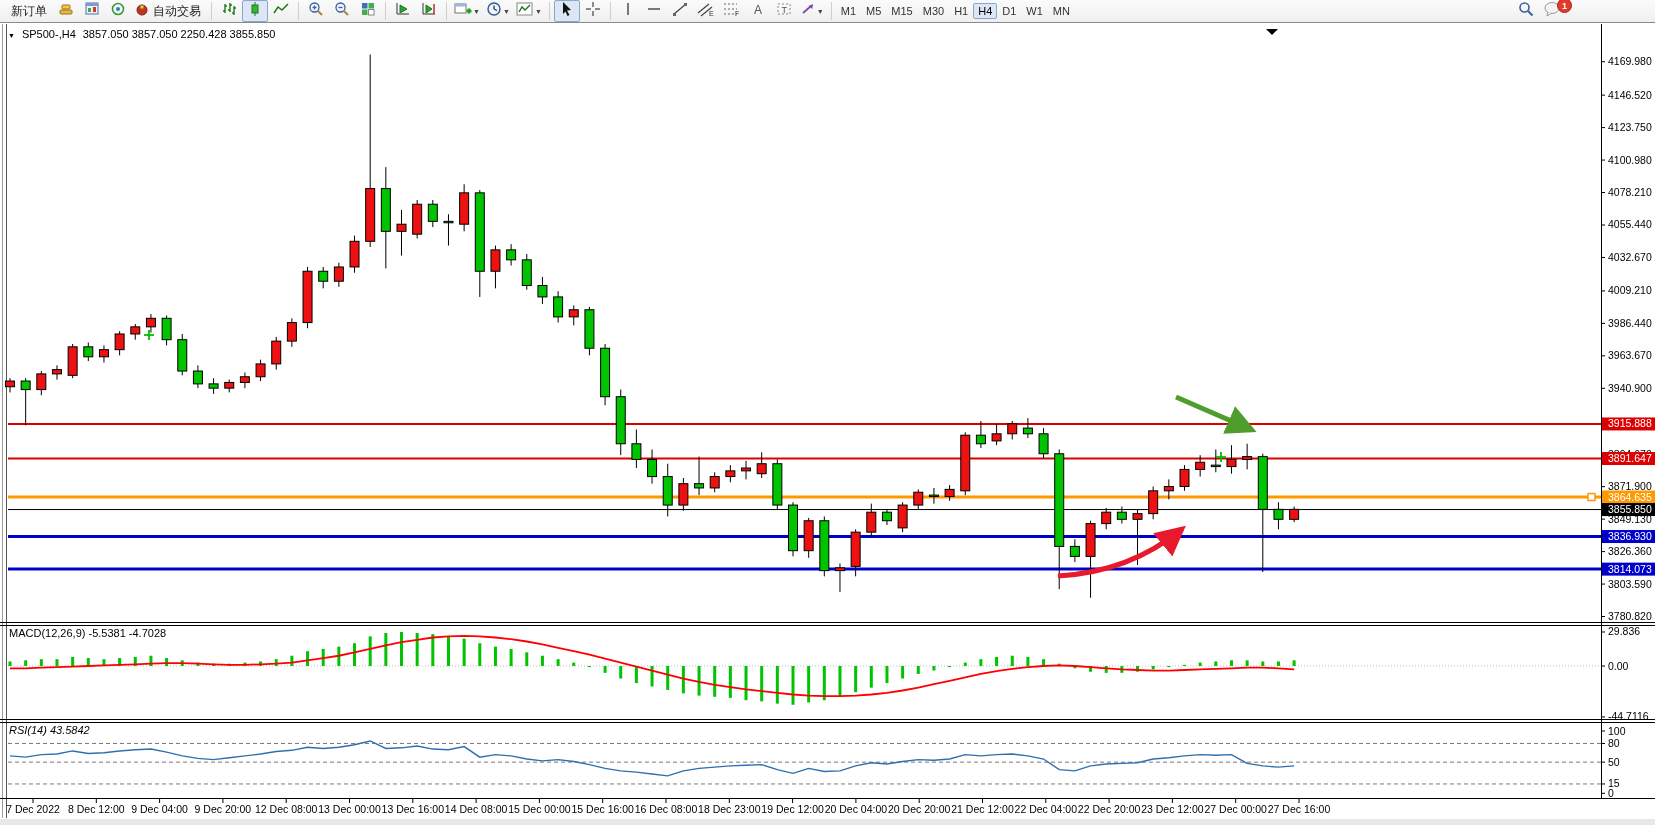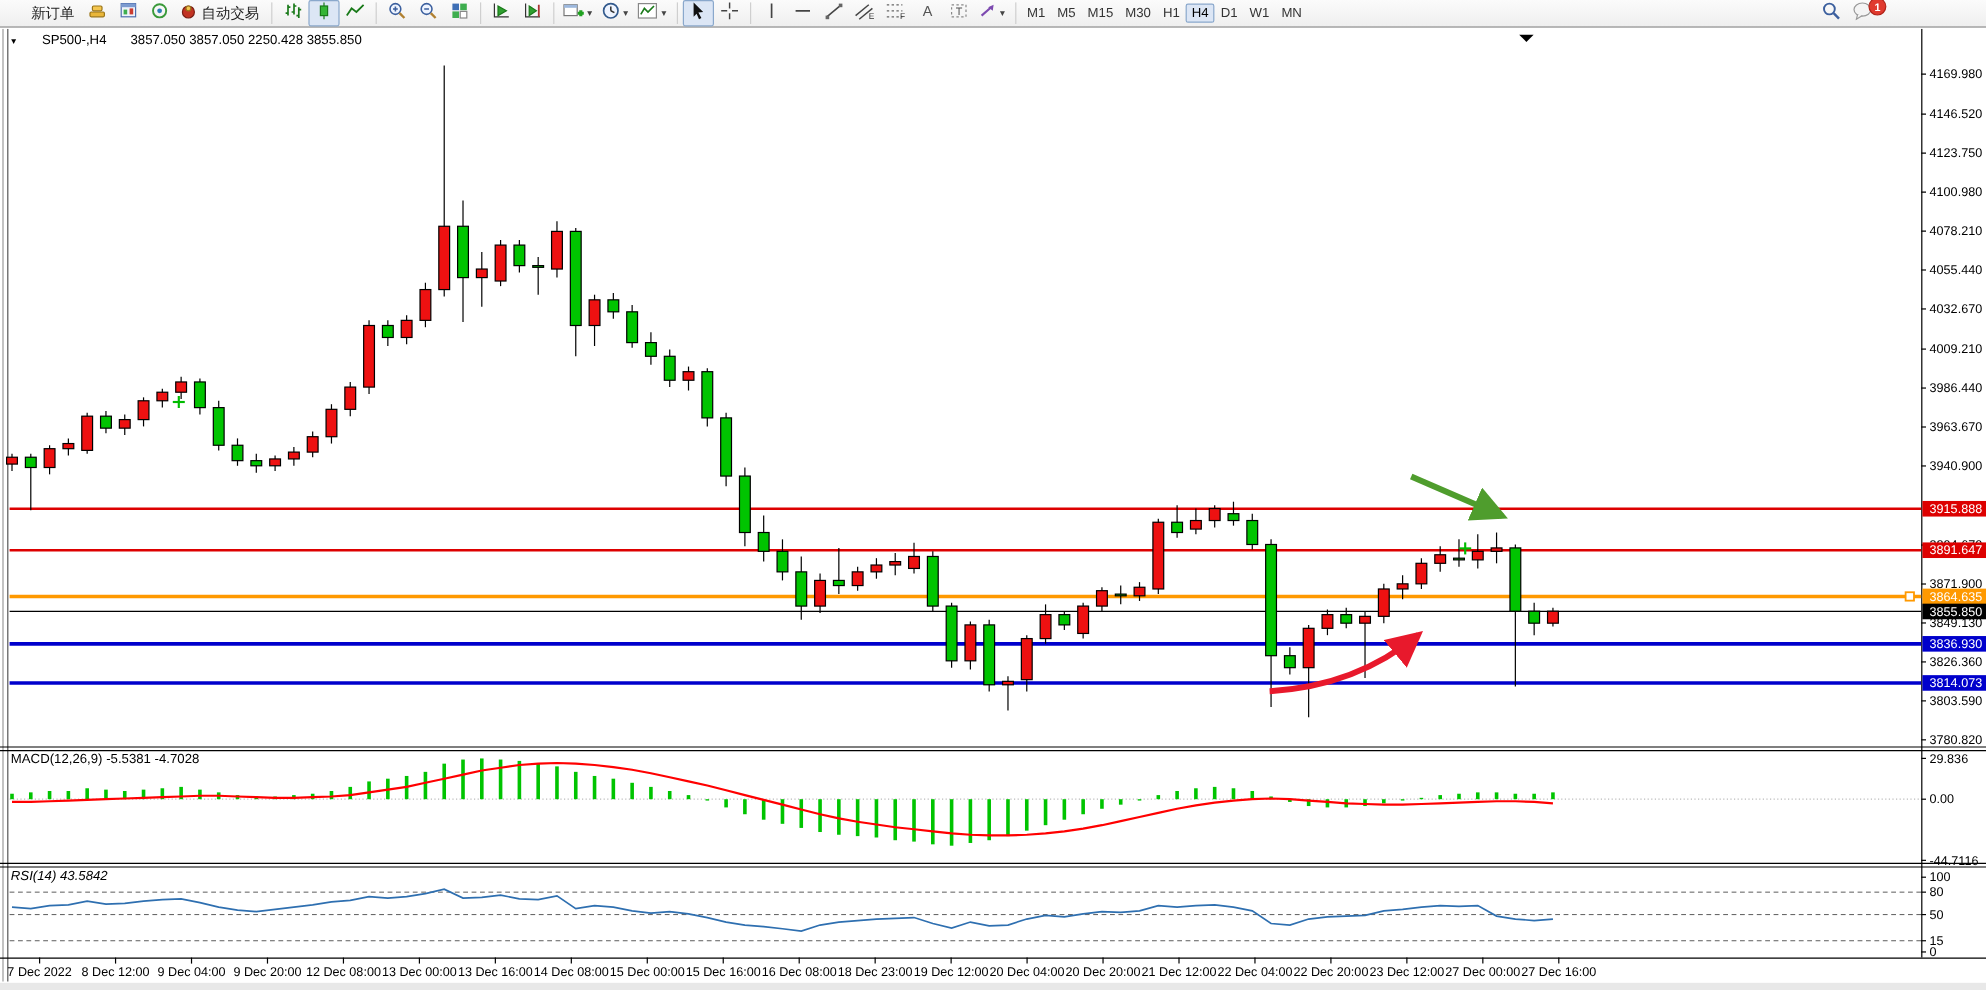--- a/index.html
+++ b/index.html
@@ -1,33 +1,33 @@
 <!DOCTYPE html>
 <html><head>
 <meta charset="utf-8">
 <style>
   html,body{margin:0;padding:0;background:#fff;}
   body{width:1655px;height:825px;overflow:hidden;font-family:"Liberation Sans",sans-serif;position:relative;}
   
-  #toolbar{position:absolute;left:0;top:0;width:1655px;height:23px;background:linear-gradient(#fbfbfb,#efefef);border-bottom:1px solid #8a8a8a;display:flex;align-items:center;padding-left:20px;box-sizing:border-box;}
+  #toolbar{position:absolute;left:0;top:0;width:1655px;height:23px;background:linear-gradient(#fbfbfb,#efefef);border-bottom:1px solid #8a8a8a;display:flex;align-items:center;padding-left:5px;box-sizing:border-box;}
   .tb{height:20px;min-width:20px;display:flex;align-items:center;justify-content:center;padding:0 2px;border:1px solid transparent;border-radius:2px;cursor:default;}
   .tb.pressed{background:#dce6f5;border:1px solid #8aa8cc;}
   .tb-label{font-size:12px;color:#222;padding:0 3px;white-space:nowrap;}
   .sep{width:1px;height:18px;background:#cfcfcf;margin:0 4px;}
   .car{font-size:7px;color:#444;margin-left:1px;}
   .tf{font-size:11px;color:#333;padding:1px 4px;border:1px solid transparent;border-radius:2px;}
   .tf.pressed{background:#dce6f5;border:1px solid #8aa8cc;color:#000;}
   .ti{display:block;}
   #tb-right{margin-left:auto;display:flex;align-items:center;margin-right:90px;position:relative;}
   #chat-badge{position:absolute;top:-3px;right:-8px;width:13px;height:13px;border-radius:50%;background:#e03a2f;color:#fff;font-size:9px;font-weight:bold;display:flex;align-items:center;justify-content:center;border:1px solid #b02318;}
   
   #chart-area{position:absolute;left:0;top:24px;width:1655px;height:801px;background:#fff;}
   #chart-svg{position:absolute;left:0;top:0;}
   .overlay-label{position:absolute;font-size:11px;color:#000;white-space:nowrap;}
-  #chart-title{left:8px;top:4px;display:flex;align-items:center;gap:20px;}
+  #chart-title{left:8px;top:4px;display:flex;align-items:center;gap:7px;}
   #chart-title .tri{font-size:7px;position:relative;top:1px;}
   svg text{font-family:"Liberation Sans",sans-serif;}
 </style>
 </head>
 <body>
 
 <div id="toolbar">
   <div class="tb">
       <span class="tb-label">新订单</span>
     </div>

